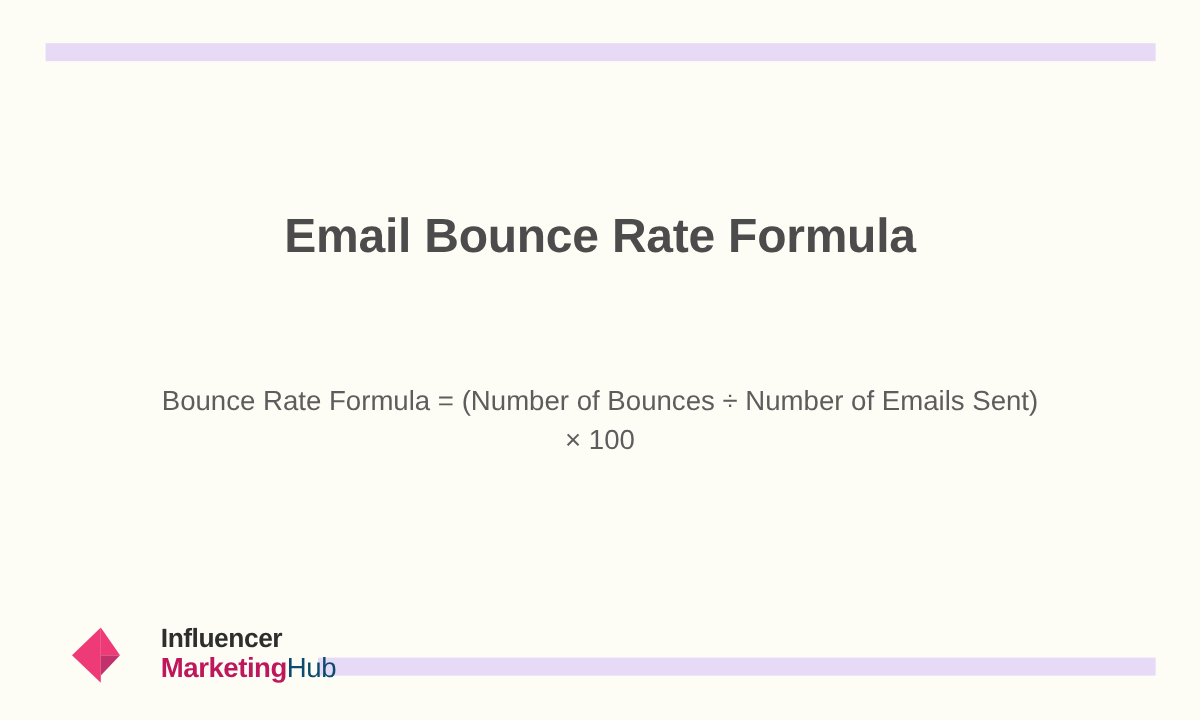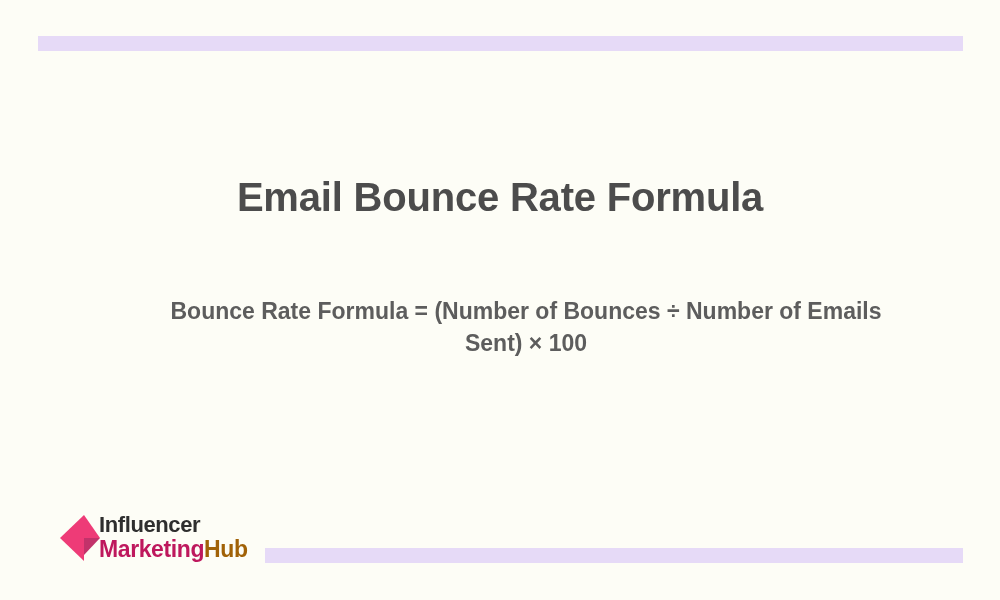--- a/index.html
+++ b/index.html
@@ -51,37 +51,37 @@
     color: #4c4c4c;
     letter-spacing: -0.2px;
     line-height: 1.2;
   }
 
   
   .formula {
     position: absolute;
     left: 130px;
     width: 740px;
-    top: 273px;
+    top: 296px;
     text-align: center;
     font-size: 23px;
     color: #5d5d5d;
     line-height: 1.37;
-    font-weight: bold;
-    margin-left: 26px;
+    font-weight: normal;
   }
 
   
   .logo {
     position: absolute;
     left: 60px;
     top: 514px;
     height: 54px;
     display: flex;
-    align-items: flex-start;
+    align-items: flex-end;
+    gap: 35px;
   }
   .logo-mark {
     width: 44px;
     height: 46px;
     flex: 0 0 auto;
     margin-right: 1px;
     position: relative;
     top: 1px;
   }
   .logo-words {
@@ -101,22 +101,22 @@
   .logo-line2 {
     font-size: 23px;
     letter-spacing: -0.4px;
     white-space: nowrap;
   }
   .logo-marketing {
     color: #be185d;
     font-weight: 600;
   }
   .logo-hub {
-    color: #a16207;
-    font-weight: 700;
+    color: #0c4a6e;
+    font-weight: 400;
   }
 </style>
 </head>
 <body>
 
 <div class="slide">
 
   <div class="bar bar-top"></div>
 
   <h1 class="title">Email Bounce Rate Formula</h1>

